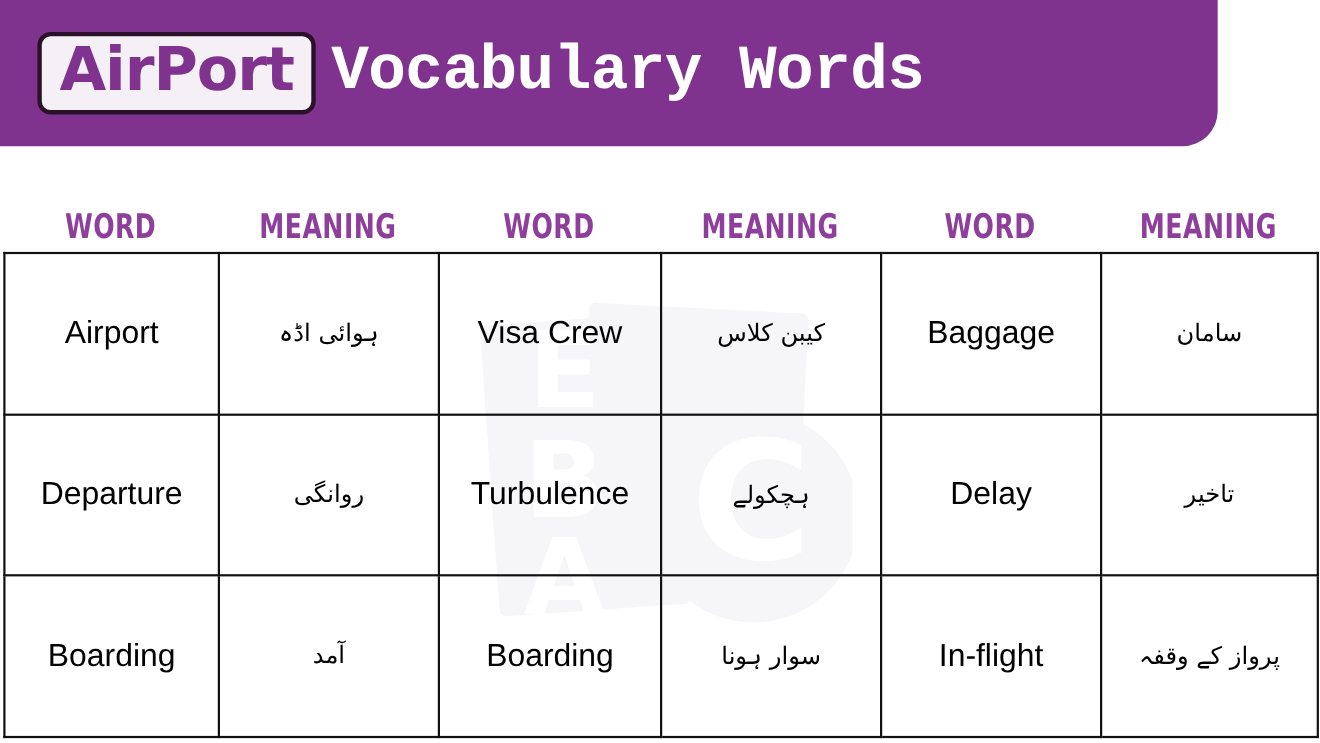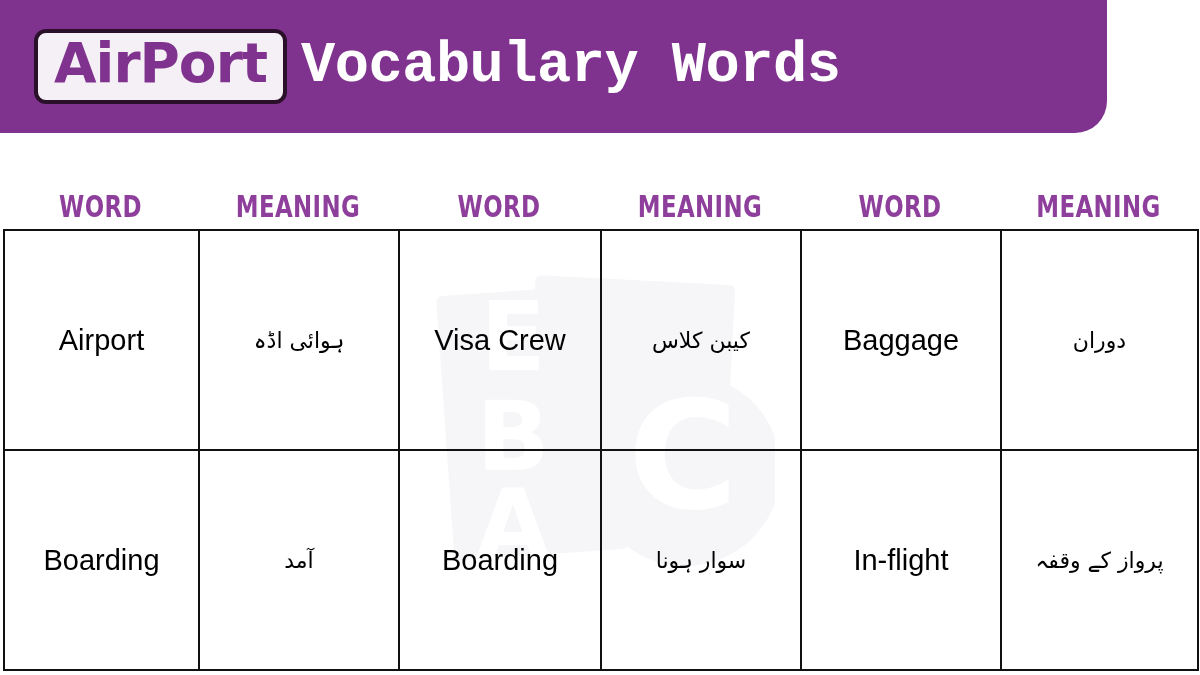--- a/index.html
+++ b/index.html
@@ -173,21 +173,29 @@
       <col class="col-m">
       <col class="col-m6">
   </colgroup>
   <tbody>
     <tr>
       <td class="cell-en">Airport</td>
       <td class="cell-ur">ہوائی اڈہ</td>
       <td class="cell-en">Visa Crew</td>
       <td class="cell-ur">کیبن کلاس</td>
       <td class="cell-en">Baggage</td>
-      <td class="cell-ur">دوران</td>
+      <td class="cell-ur">سامان</td>
+    </tr>
+    <tr>
+      <td class="cell-en">Departure</td>
+      <td class="cell-ur">روانگی</td>
+      <td class="cell-en">Turbulence</td>
+      <td class="cell-ur">ہچکولے</td>
+      <td class="cell-en">Delay</td>
+      <td class="cell-ur">تاخیر</td>
     </tr>
     <tr>
       <td class="cell-en">Boarding</td>
       <td class="cell-ur">آمد</td>
       <td class="cell-en">Boarding</td>
       <td class="cell-ur">سوار ہونا</td>
       <td class="cell-en">In-flight</td>
       <td class="cell-ur">پرواز کے وقفہ</td>
     </tr>
   </tbody>

